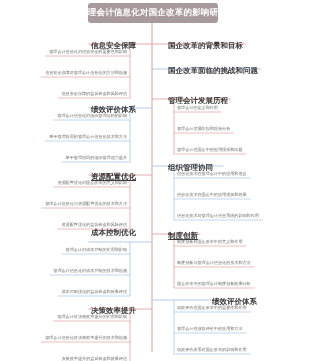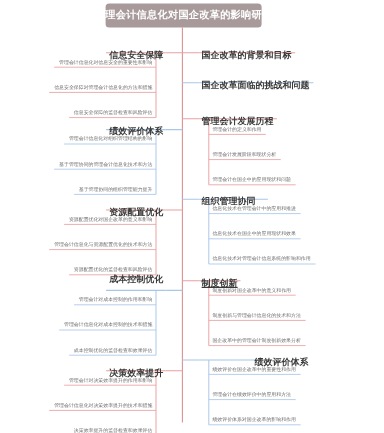--- a/index.html
+++ b/index.html
@@ -126,21 +126,21 @@
       <div class="topic right" style="top: 41px; left: 168px;">国企改革的背景和目标</div>
       <div class="topic right" style="top: 66px; left: 168px;">国企改革面临的挑战和问题</div>
       <div class="topic left" style="top: 105px; right: 164px;">绩效评价体系</div>
       <div class="sub left" style="top: 113px; right: 173px;">管理会计信息化对组织管理结构的影响</div>
       <div class="sub left" style="top: 134px; right: 173px;">基于管理协同的管理会计信息化技术和方法</div>
       <div class="sub left" style="top: 155px; right: 173px;">基于管理协同的组织管理能力提升</div>
       <div class="topic right" style="top: 96px; left: 168px;">管理会计发展历程</div>
       <div class="sub right" style="top: 105px; left: 177px;">管理会计的定义和作用</div>
       <div class="sub right" style="top: 126px; left: 177px;">管理会计发展阶段和现状分析</div>
       <div class="sub right" style="top: 147px; left: 177px;">管理会计在国企中的应用现状和问题</div>
-      <div class="topic left" style="top: 172px; right: 164px;">资源配置优化</div>
+      <div class="topic left" style="top: 172px; right: 164px; text-decoration: underline;">资源配置优化</div>
       <div class="sub left" style="top: 180px; right: 173px;">资源配置优化对国企改革的意义和影响</div>
       <div class="sub left" style="top: 201px; right: 173px;">管理会计信息化与资源配置优化的技术和方法</div>
       <div class="sub left" style="top: 222px; right: 173px;">资源配置优化的监督检查和风险评估</div>
       <div class="topic right" style="top: 163px; left: 168px;">组织管理协同</div>
       <div class="sub right" style="top: 171px; left: 177px;">信息化技术在管理会计中的应用和推进</div>
       <div class="sub right" style="top: 192px; left: 177px;">信息化技术在国企中的应用现状和效果</div>
       <div class="sub right" style="top: 213px; left: 177px;">信息化技术对管理会计信息系统的影响和作用</div>
       <div class="topic left" style="top: 228px; right: 164px;">成本控制优化</div>
       <div class="sub left" style="top: 247px; right: 173px;">管理会计对成本控制的作用和影响</div>
       <div class="sub left" style="top: 268px; right: 173px;">管理会计信息化对成本控制的技术和措施</div>

